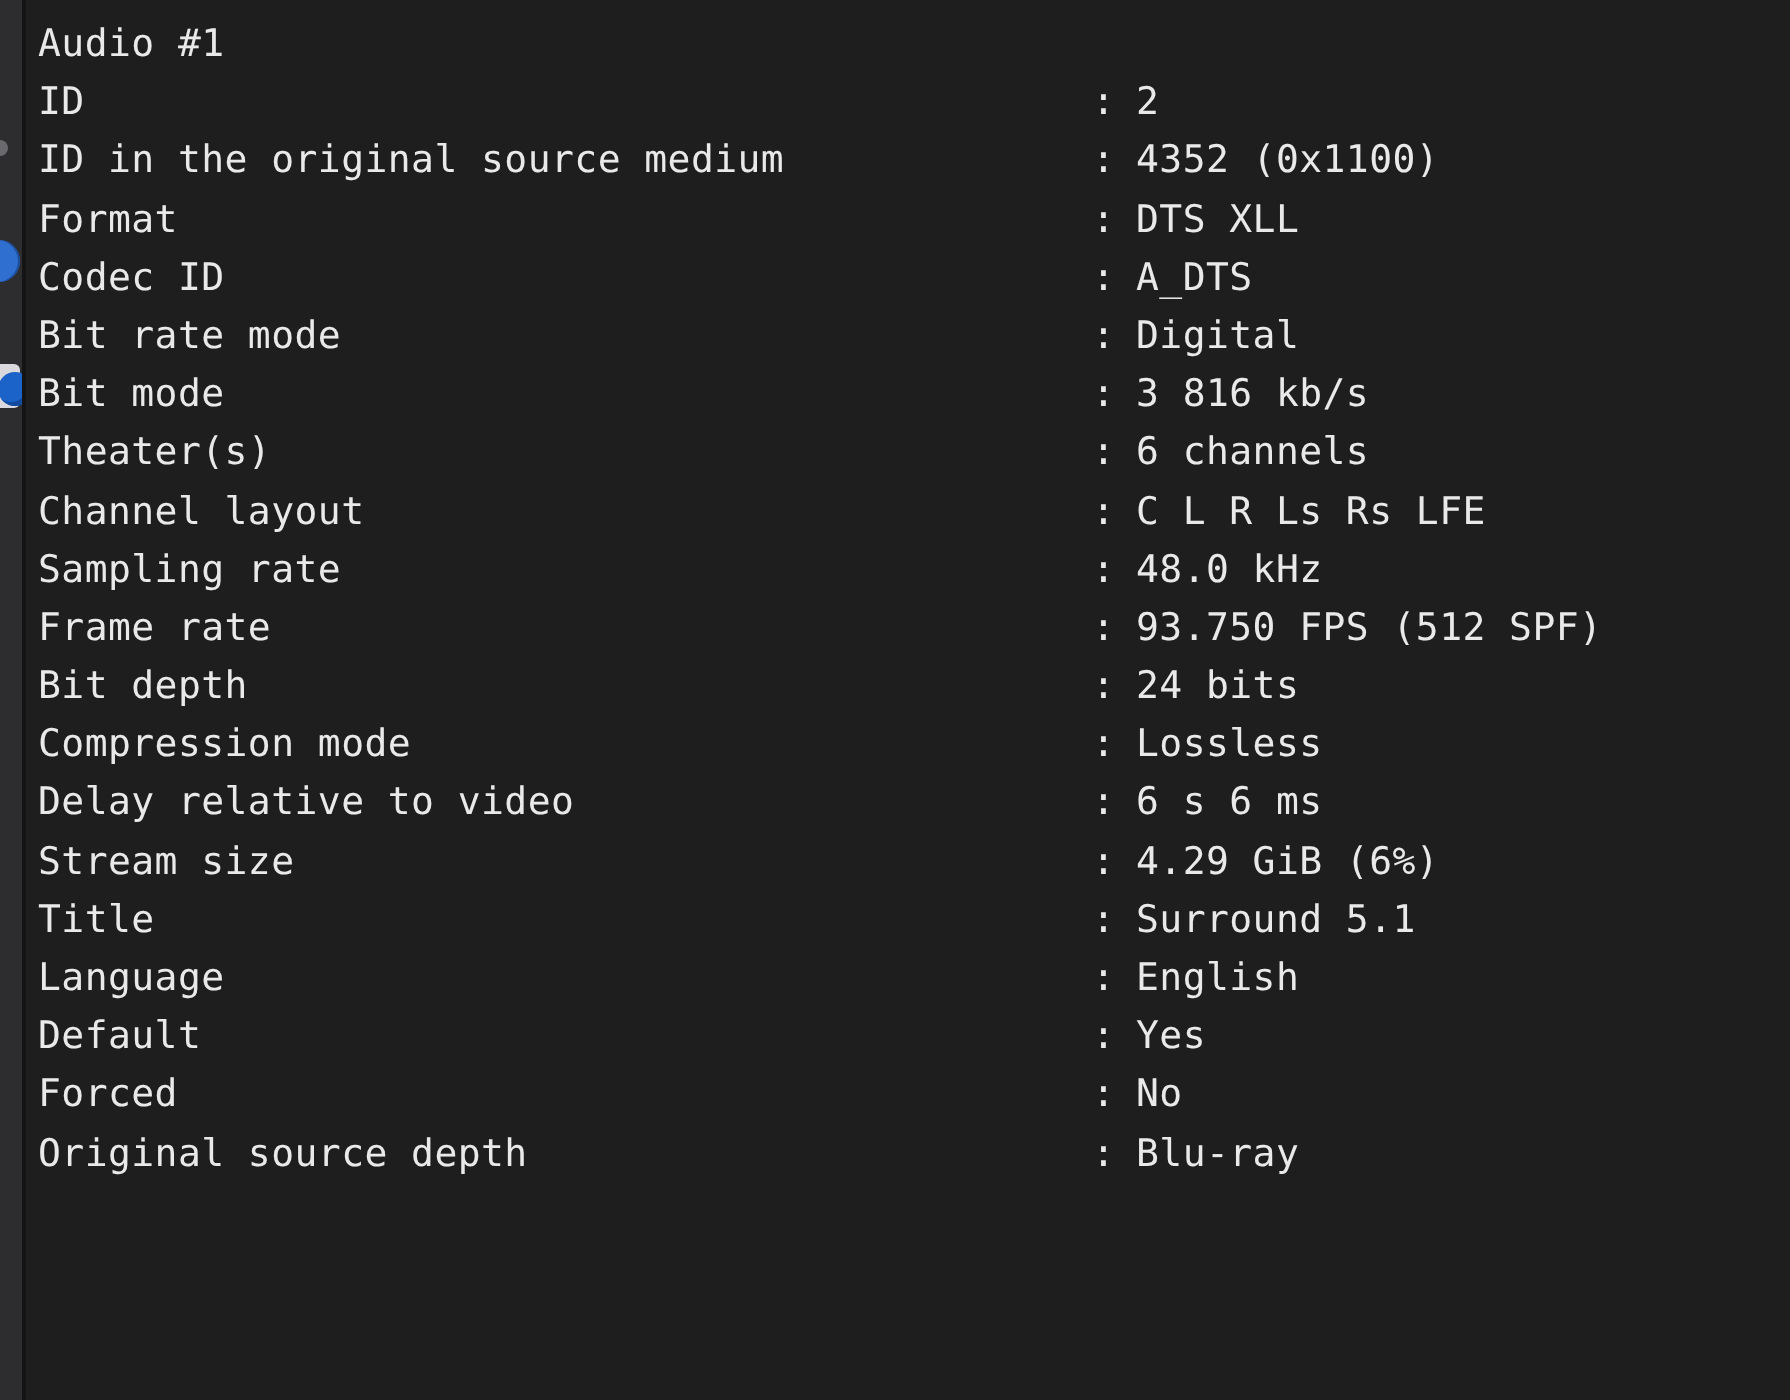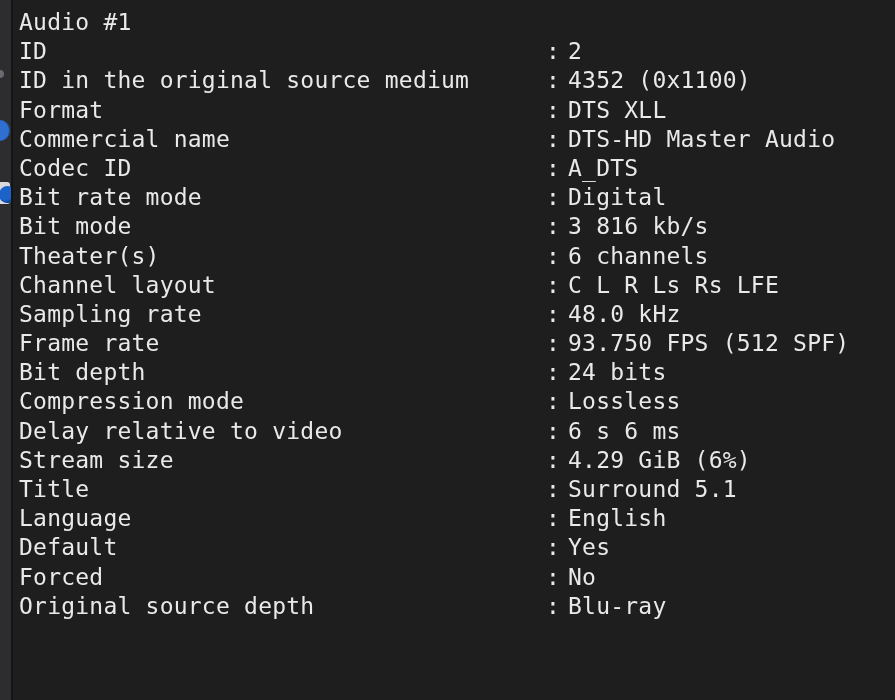--- a/index.html
+++ b/index.html
@@ -87,21 +87,21 @@
     padding: 8px 0 0 6px;
     box-sizing: border-box;
     overflow: hidden;
   }
 
   .info-line {
     display: block;
     white-space: pre;
     height: 29.2px;
     line-height: 29.2px;
-    font-size: 23px;
+    font-size: 19px;
     letter-spacing: 0.22px;
     color: #e9e9e9;
     font-family: "DejaVu Sans Mono", "Liberation Mono", monospace;
   }
 
   .info-line .lbl {
     display: inline-block;
     width: 527px;
     white-space: pre;
     overflow: hidden;
@@ -135,21 +135,20 @@
     </div>
   </div>
   <div class="dock-divider"></div>
 
   <div class="info-pane">
     <div id="report-body">
         <div class="info-line section-heading"><span class="lbl">Audio #1</span></div>
         <div class="info-line"><span class="lbl">ID</span><span class="sep">:</span><span class="val">2</span></div>
         <div class="info-line"><span class="lbl">ID in the original source medium</span><span class="sep">:</span><span class="val">4352 (0x1100)</span></div>
         <div class="info-line"><span class="lbl">Format</span><span class="sep">:</span><span class="val">DTS XLL</span></div>
-        <div class="info-line"><span class="lbl">Commercial name</span><span class="sep">:</span><span class="val">DTS-HD Master Audio</span></div>
         <div class="info-line"><span class="lbl">Codec ID</span><span class="sep">:</span><span class="val">A_DTS</span></div>
         <div class="info-line"><span class="lbl">Bit rate mode</span><span class="sep">:</span><span class="val">Digital</span></div>
         <div class="info-line"><span class="lbl">Bit mode</span><span class="sep">:</span><span class="val">3 816 kb/s</span></div>
         <div class="info-line"><span class="lbl">Theater(s)</span><span class="sep">:</span><span class="val">6 channels</span></div>
         <div class="info-line"><span class="lbl">Channel layout</span><span class="sep">:</span><span class="val">C L R Ls Rs LFE</span></div>
         <div class="info-line"><span class="lbl">Sampling rate</span><span class="sep">:</span><span class="val">48.0 kHz</span></div>
         <div class="info-line"><span class="lbl">Frame rate</span><span class="sep">:</span><span class="val">93.750 FPS (512 SPF)</span></div>
         <div class="info-line"><span class="lbl">Bit depth</span><span class="sep">:</span><span class="val">24 bits</span></div>
         <div class="info-line"><span class="lbl">Compression mode</span><span class="sep">:</span><span class="val">Lossless</span></div>
         <div class="info-line"><span class="lbl">Delay relative to video</span><span class="sep">:</span><span class="val">6 s 6 ms</span></div>

